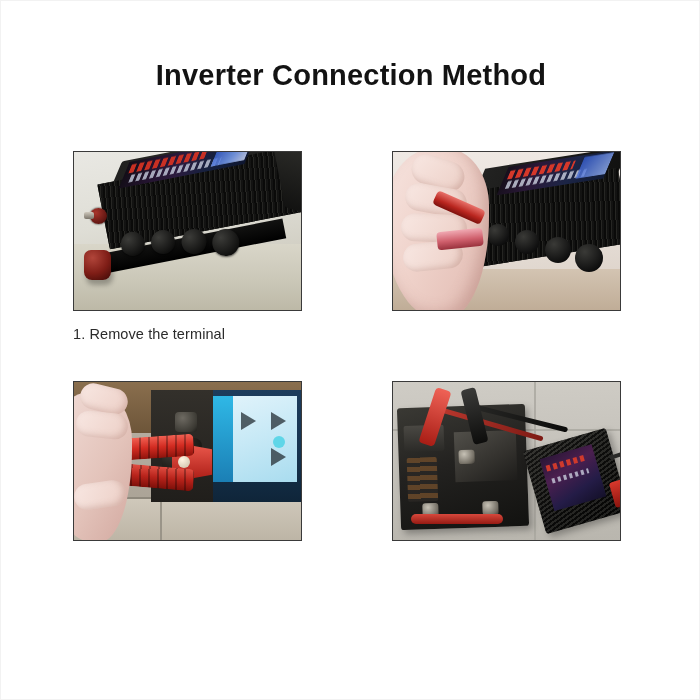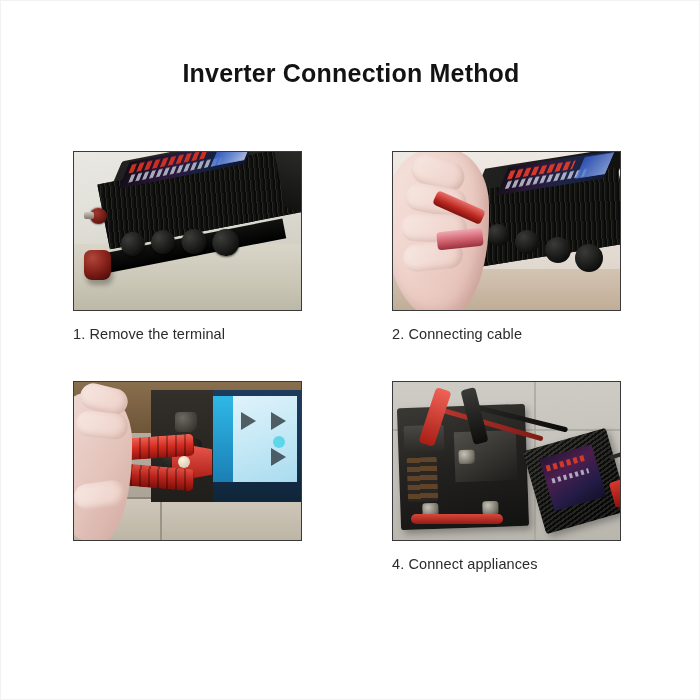--- a/index.html
+++ b/index.html
@@ -25,21 +25,21 @@
     border: 1px solid #f2f2f2;
   }
 
   
   .title {
     position: absolute;
     top: 58px;
     left: 0;
     width: 700px;
     text-align: center;
-    font-size: 25px;
+    font-size: 29px;
     font-weight: bold;
     letter-spacing: 0.2px;
     color: #131313;
     font-family: "Liberation Sans", sans-serif;
   }
 
   
   .grid {
     position: absolute;
     top: 150px;
@@ -601,21 +601,20 @@
 
           <div class="hand2"></div>
           <div class="finger f1"></div>
           <div class="finger f2"></div>
           <div class="finger f3"></div>
           <div class="finger f4"></div>
           <div class="cable2"></div>
           <div class="cable2b"></div>
           <div class="p2-brass"></div>
         </div>
-        <div class="caption">2. Connecting cable</div>
       </div>
     </div>
 
     <div class="row row2">
 
       <div class="cell">
         <div class="photo-frame">
           <div class="p3-bg"></div>
           <div class="p3-wall"></div>
           <div class="p3-floor"></div>
@@ -677,18 +676,17 @@
             <div class="inv4-label">
               <div class="inv4-lblred"></div>
               <div class="inv4-lblwht"></div>
             </div>
             <div class="inv4-redend"></div>
           </div>
 
           <div class="bulb-wire"></div>
 
         </div>
-        <div class="caption">4. Connect appliances</div>
       </div>
     </div>
 
   </div>
 </div>
 
 </body></html>

